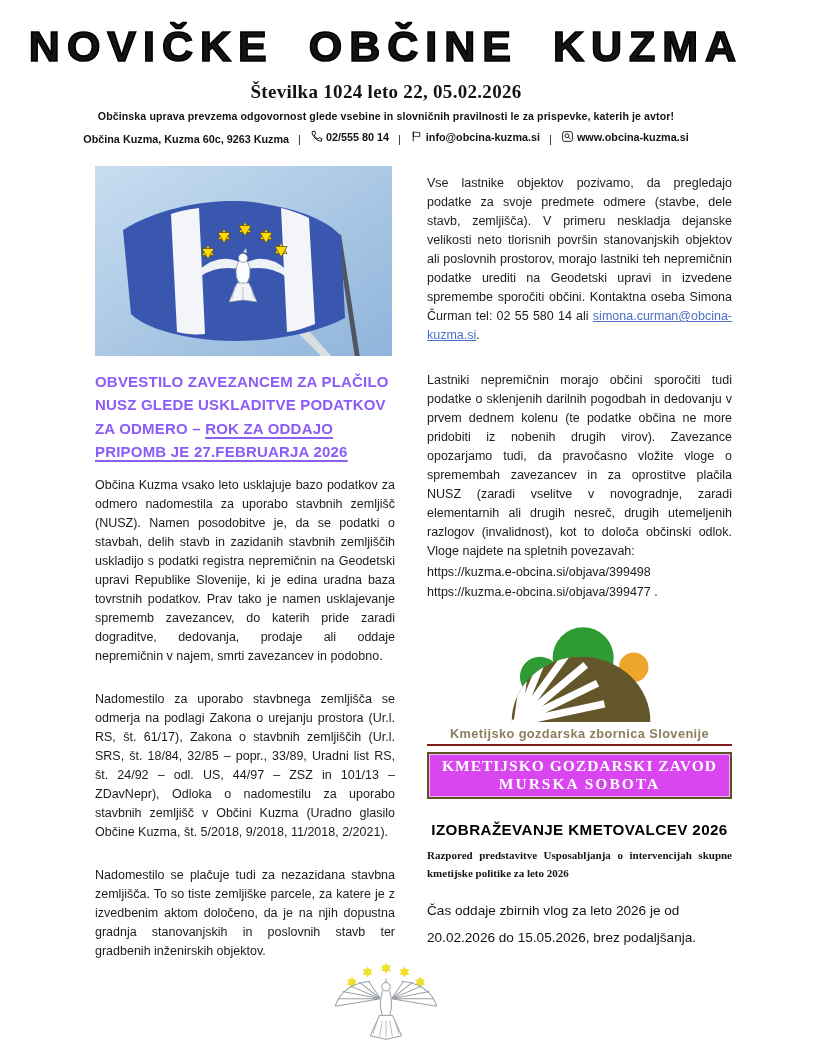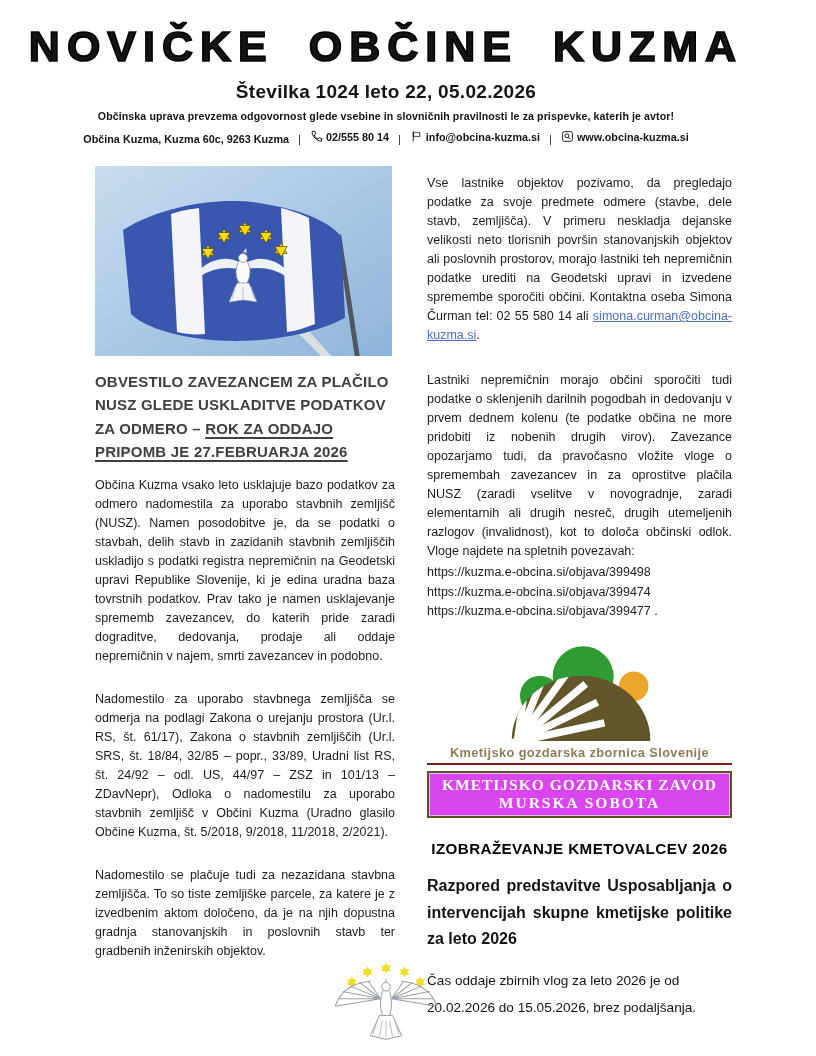--- a/index.html
+++ b/index.html
@@ -2,52 +2,52 @@
 <html><head>
 <meta charset="utf-8">
 <style>
   html,body{margin:0;padding:0;background:#ffffff;}
   .page{position:relative;width:772px;height:1056px;background:#fff;overflow:hidden;
         font-family:"Liberation Sans",sans-serif;color:#141414;}
   
   .header{text-align:center;padding-top:24px;}
   .title{font-size:43px;font-weight:900;letter-spacing:7px;word-spacing:16px;
          -webkit-text-stroke:1.6px #000;line-height:1.05;}
-  .issue{font-size:19px;font-weight:800;margin-top:12px;letter-spacing:.3px;}
+  .issue{font-size:19px;font-weight:800;margin-top:12px;letter-spacing:.3px;font-family:Liberation Serif, serif;}
   .disclaimer{font-size:10.6px;font-weight:700;margin-top:7px;letter-spacing:.1px;}
   .contact{font-size:10.8px;font-weight:700;margin-top:9px;display:flex;
            justify-content:center;align-items:center;gap:9px;}
   .contact .sep{font-weight:400;color:#222;}
   .cicon{display:inline-block;vertical-align:middle;margin-right:3px;position:relative;top:-1px;}
   .contact a{color:#141414;text-decoration:none;}
   
   .columns{display:flex;padding:20px 84px 0 95px;gap:32px;}
   .col-left{width:300px;flex:0 0 300px;}
   .col-right{width:305px;flex:0 0 305px;}
   .flagimg{width:297px;height:190px;display:block;}
   .article-head{margin-top:14px;font-size:15px;font-weight:800;line-height:1.55;
-                letter-spacing:.2px;color:#404040;}
+                letter-spacing:.2px;color:#8b5cf6;}
   .article-head .u{text-decoration:underline;text-decoration-thickness:2px;text-underline-offset:3px;}
   .para{font-size:12.5px;line-height:1.52;text-align:justify;margin-top:15px;color:#1c1c1c;}
   .para.first{margin-top:13px;}
   .gap-lg{margin-top:24px;}
   a.maillink{color:#4a6fc4;text-decoration:underline;}
   .urls{font-size:12.5px;line-height:1.55;margin-top:2px;}
   .urls a{color:#1c1c1c;text-decoration:none;display:block;}
   
   .logo-block{margin-top:20px;text-align:center;}
   .logo-caption{font-size:12.8px;font-weight:700;color:#8d7d5a;letter-spacing:.4px;
                 padding-bottom:3px;border-bottom:2px solid #7f1d1d;display:block;}
   .banner{margin-top:6px;background:#d946ef;color:#fff;font-family:"Liberation Serif",serif;
           padding:5px 4px 6px;box-shadow:inset 0 0 0 2px #5e5126, inset 0 0 0 3px rgba(255,255,255,.6);}
   .banner .b1{font-size:15.5px;letter-spacing:1px;font-weight:700;}
   .banner .b2{font-size:15.5px;letter-spacing:2px;font-weight:700;font-family:Liberation Serif, serif;}
   .section-head{margin-top:22px;text-align:center;font-size:15.2px;font-weight:800;
                 letter-spacing:.4px;color:#000;}
-  .bold-para{margin-top:16px;font-size:16px;font-weight:800;line-height:1.65;text-align:justify;}
+  .bold-para{margin-top:8px;font-size:11px;font-weight:800;line-height:1.65;text-align:justify;font-family:Liberation Serif, serif;}
   .last-para{margin-top:16px;font-size:13.6px;line-height:1.95;}
   
   .footer-emblem{position:absolute;left:50%;transform:translateX(-50%);bottom:6px;}
 </style>
 </head>
 <body>
 
 <div class="page">
 
   <div class="header">
@@ -140,21 +140,20 @@
     <div class="col-right">
 
       <div class="para first" style="margin-top:8px;">
         <span>Vse lastnike objektov pozivamo, da pregledajo podatke za svoje predmete odmere (stavbe, dele stavb, zemljišča). V primeru neskladja dejanske velikosti neto tlorisnih površin stanovanjskih objektov ali poslovnih prostorov, morajo lastniki teh nepremičnin podatke urediti na Geodetski upravi in izvedene spremembe sporočiti občini. Kontaktna oseba Simona Čurman tel: 02 55 580 14 ali </span><a class="maillink" href="#">simona.curman@obcina-kuzma.si</a><span>.</span>
       </div>
 
       <div class="para" style="margin-top:26px;">Lastniki nepremičnin morajo občini sporočiti tudi podatke o sklenjenih darilnih pogodbah in dedovanju v prvem dednem kolenu (te podatke občina ne more pridobiti iz nobenih drugih virov). Zavezance opozarjamo tudi, da pravočasno vložite vloge o spremembah zavezancev in za oprostitve plačila NUSZ (zaradi vselitve v novogradnje, zaradi elementarnih ali drugih nesreč, drugih utemeljenih razlogov (invalidnost), kot to določa občinski odlok. Vloge najdete na spletnih povezavah:</div>
 
       <div class="urls">
         <a href="#">https://kuzma.e-obcina.si/objava/399498</a>
-        <a href="#">https://kuzma.e-obcina.si/objava/399474</a>
         <a href="#">https://kuzma.e-obcina.si/objava/399477 .</a>
       </div>
 
       <div class="logo-block">
         <svg width="196" height="100" viewBox="0 0 180 95">
           <defs>
             <clipPath id="dome">
                 <path d="M25,95 A66,62 0 0 1 157,95 Z"></path>
               </clipPath>
           </defs>

